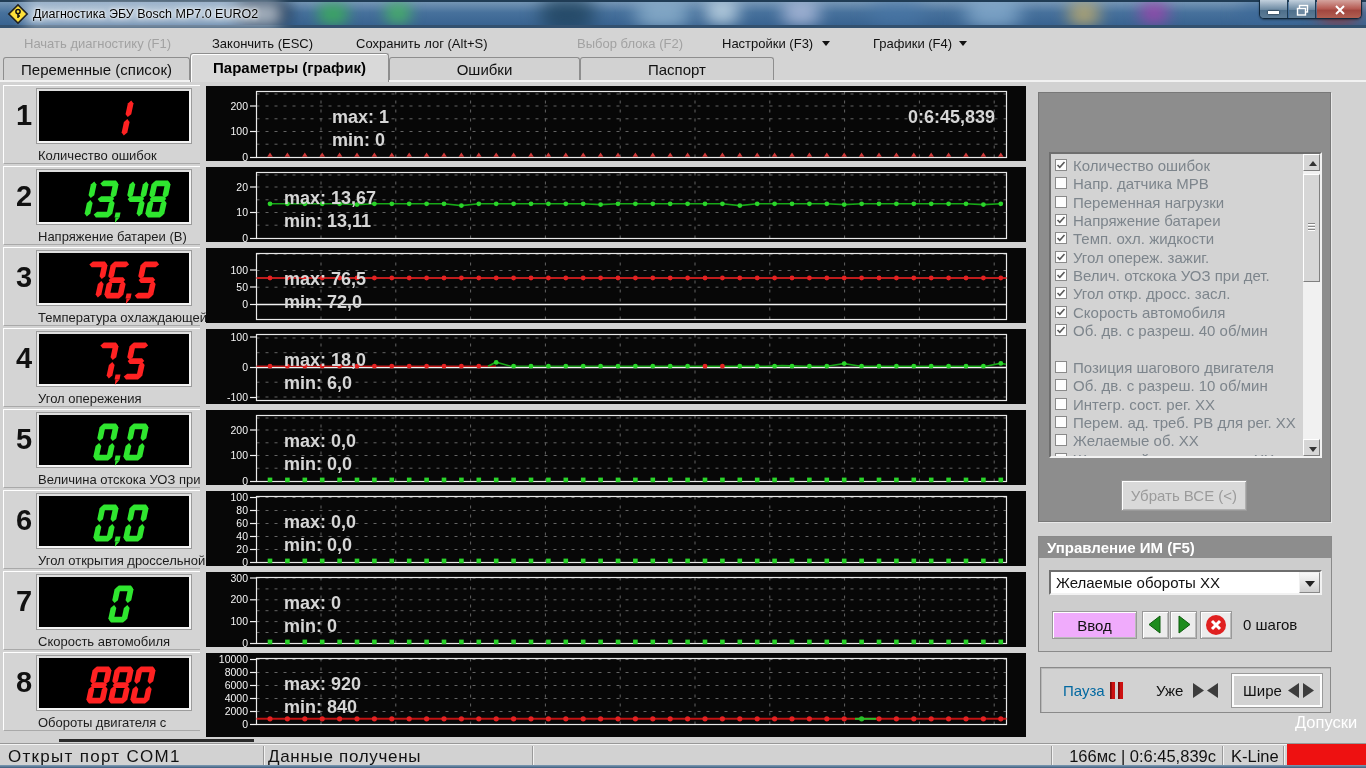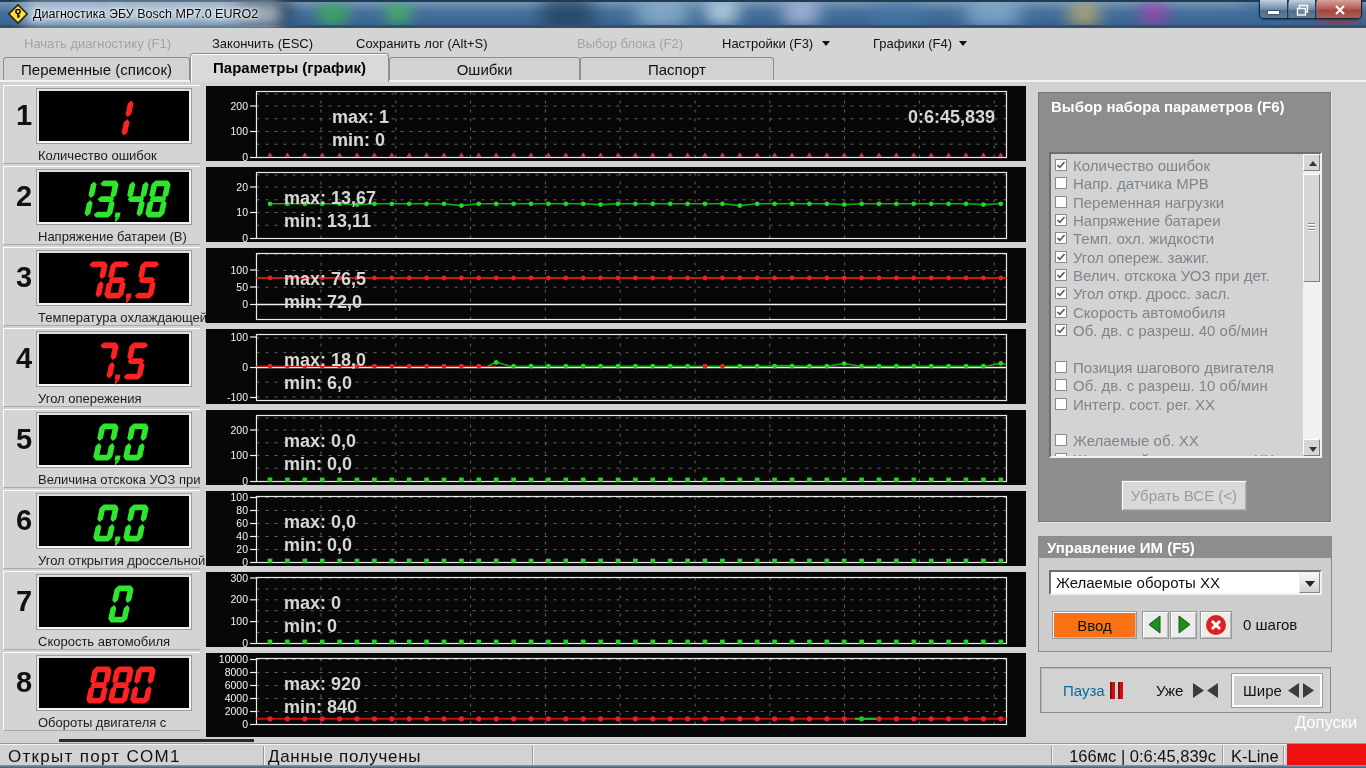--- a/index.html
+++ b/index.html
@@ -820,21 +820,20 @@
       <circle cx="725.2" cy="65.8" r="2.6" fill="#e32222"></circle>
       <circle cx="742.6" cy="65.8" r="2.6" fill="#e32222"></circle>
       <circle cx="760.0" cy="65.8" r="2.6" fill="#e32222"></circle>
       <circle cx="777.4" cy="65.8" r="2.6" fill="#e32222"></circle>
       <circle cx="794.8" cy="65.8" r="2.6" fill="#e32222"></circle>
       <text x="78" y="37" font-family="Liberation Sans,sans-serif" font-size="18" font-weight="bold" fill="#d6d6d6">max: 920</text>
       <text x="78" y="59.5" font-family="Liberation Sans,sans-serif" font-size="18" font-weight="bold" fill="#d6d6d6">min: 840</text>
     </svg>
 <div style="position:absolute;left:59px;top:739px;width:195px;height:3px;background:#2a2a2a"></div>
 <div style="position:absolute;left:1038px;top:92px;width:293px;height:430px;background:#8d8d8d;border:1px solid #787878;box-shadow:1px 1px 0 #e8e8e8"></div>
-    <div style="position:absolute;left:1051px;top:98px;width:280px;height:16px;font:bold 15px 'Liberation Sans',sans-serif;color:#fff">Выбор набора параметров (F6)</div>
     <div style="position:absolute;left:1049px;top:152px;width:273px;height:306px;background:#d3d3d3;border-top:2px solid #6e6e6e;border-left:2px solid #6e6e6e;border-bottom:2px solid #f2f2f2;border-right:2px solid #f2f2f2;overflow:hidden">
       <div style="position:absolute;left:2px;top:3px;width:250px;height:18px">
         <svg style="position:absolute;left:2px;top:2px" width="12" height="12">
           <rect x="0.5" y="0.5" width="11" height="11" fill="#fdfdfd" stroke="#8a8a8a"></rect>
           <polyline points="2.5,6 4.8,8.3 9.5,3" fill="none" stroke="#5a5a5a" stroke-width="1.6"></polyline>
         </svg>
         <div style="position:absolute;left:20px;top:0px;font:15px 'Liberation Sans',sans-serif;color:#7d858c;white-space:nowrap">Количество ошибок</div>
       </div>
       <div style="position:absolute;left:2px;top:21px;width:250px;height:18px">
         <svg style="position:absolute;left:2px;top:2px" width="12" height="12">
@@ -907,20 +906,26 @@
         <svg style="position:absolute;left:2px;top:2px" width="12" height="12">
           <rect x="0.5" y="0.5" width="11" height="11" fill="#fdfdfd" stroke="#8a8a8a"></rect>
         </svg>
         <div style="position:absolute;left:20px;top:0px;font:15px 'Liberation Sans',sans-serif;color:#7d858c;white-space:nowrap">Об. дв. с разреш. 10 об/мин</div>
       </div>
       <div style="position:absolute;left:2px;top:242px;width:250px;height:18px">
         <svg style="position:absolute;left:2px;top:2px" width="12" height="12">
           <rect x="0.5" y="0.5" width="11" height="11" fill="#fdfdfd" stroke="#8a8a8a"></rect>
         </svg>
         <div style="position:absolute;left:20px;top:0px;font:15px 'Liberation Sans',sans-serif;color:#7d858c;white-space:nowrap">Интегр. сост. рег. ХХ</div>
+      </div>
+      <div style="position:absolute;left:2px;top:260px;width:250px;height:18px">
+        <svg style="position:absolute;left:2px;top:2px" width="12" height="12">
+          <rect x="0.5" y="0.5" width="11" height="11" fill="#fdfdfd" stroke="#8a8a8a"></rect>
+        </svg>
+        <div style="position:absolute;left:20px;top:0px;font:15px 'Liberation Sans',sans-serif;color:#7d858c;white-space:nowrap">Перем. ад. треб. РВ для рег. ХХ</div>
       </div>
       <div style="position:absolute;left:2px;top:278px;width:250px;height:18px">
         <svg style="position:absolute;left:2px;top:2px" width="12" height="12">
           <rect x="0.5" y="0.5" width="11" height="11" fill="#fdfdfd" stroke="#8a8a8a"></rect>
         </svg>
         <div style="position:absolute;left:20px;top:0px;font:15px 'Liberation Sans',sans-serif;color:#7d858c;white-space:nowrap">Желаемые об. ХХ</div>
       </div>
       <div style="position:absolute;left:2px;top:297px;width:250px;height:18px">
         <svg style="position:absolute;left:2px;top:2px" width="12" height="12">
           <rect x="0.5" y="0.5" width="11" height="11" fill="#fdfdfd" stroke="#8a8a8a"></rect>
@@ -944,21 +949,21 @@
     <div style="position:absolute;left:1121px;top:480px;width:126px;height:31px;background:#d9d9d9;border:1px solid #9a9a9a;box-shadow:inset 1px 1px 0 #fff,inset -1px -1px 0 #b0b0b0;font:15px 'Liberation Sans',sans-serif;color:#9b9b9b;text-align:center;line-height:29px">Убрать ВСЕ (&lt;)</div>
     <div style="position:absolute;left:1038px;top:536px;width:294px;height:116px;background:#cdcdcd;border:1px solid #8a8a8a"></div>
     <div style="position:absolute;left:1039px;top:537px;width:292px;height:21px;background:#8d8d8d"></div>
     <div style="position:absolute;left:1047px;top:539px;font:bold 15px 'Liberation Sans',sans-serif;color:#fff">Управление ИМ (F5)</div>
     <div style="position:absolute;left:1049px;top:570px;width:273px;height:25px;background:#fff;border-top:2px solid #6e6e6e;border-left:2px solid #6e6e6e;border-bottom:2px solid #f2f2f2;border-right:2px solid #f2f2f2">
       <div style="position:absolute;left:5px;top:2px;font:15px 'Liberation Sans',sans-serif;color:#111">Желаемые обороты ХХ</div>
       <div style="position:absolute;right:0;top:0;width:21px;height:21px;background:linear-gradient(#f8f8f8,#d0d0d0);border:1px solid #888;border-top-color:#f0f0f0;border-left-color:#f0f0f0">
         <div style="position:absolute;left:5px;top:8px;width:0;height:0;border:5px solid transparent;border-top:6px solid #222"></div>
       </div>
     </div>
-    <div style="position:absolute;left:1052px;top:611px;width:85px;height:28px;background:#f97316;border:1px solid #999;box-shadow:inset 1px 1px 0 #fff,inset -1px -1px 0 #bbb;font:15px 'Liberation Sans',sans-serif;color:#111;text-align:center;line-height:27px">Ввод</div>
+    <div style="position:absolute;left:1052px;top:611px;width:85px;height:28px;background:#f0abfc;border:1px solid #999;box-shadow:inset 1px 1px 0 #fff,inset -1px -1px 0 #bbb;font:15px 'Liberation Sans',sans-serif;color:#111;text-align:center;line-height:27px">Ввод</div>
     <div style="position:absolute;left:1142px;top:611px;width:27px;height:28px;background:#ececec;border:1px solid #999;box-shadow:inset 1px 1px 0 #fff,inset -1px -1px 0 #bbb"><svg width="25" height="26">
         <polygon points="17,4 17,21 6,12.5" fill="#1e8c1e" stroke="#0c5c0c"></polygon>
       </svg></div>
     <div style="position:absolute;left:1170px;top:611px;width:27px;height:28px;background:#ececec;border:1px solid #999;box-shadow:inset 1px 1px 0 #fff,inset -1px -1px 0 #bbb"><svg width="25" height="26">
         <polygon points="8,4 8,21 19,12.5" fill="#1e8c1e" stroke="#0c5c0c"></polygon>
       </svg></div>
     <div style="position:absolute;left:1200px;top:611px;width:32px;height:28px;background:#ececec;border:1px solid #999;box-shadow:inset 1px 1px 0 #fff,inset -1px -1px 0 #bbb"><svg width="30" height="26">
         <circle cx="15" cy="13" r="10" fill="#e02020"></circle>
         <path d="M11 9 L19 17 M19 9 L11 17" stroke="#fff" stroke-width="3"></path>
       </svg></div>

